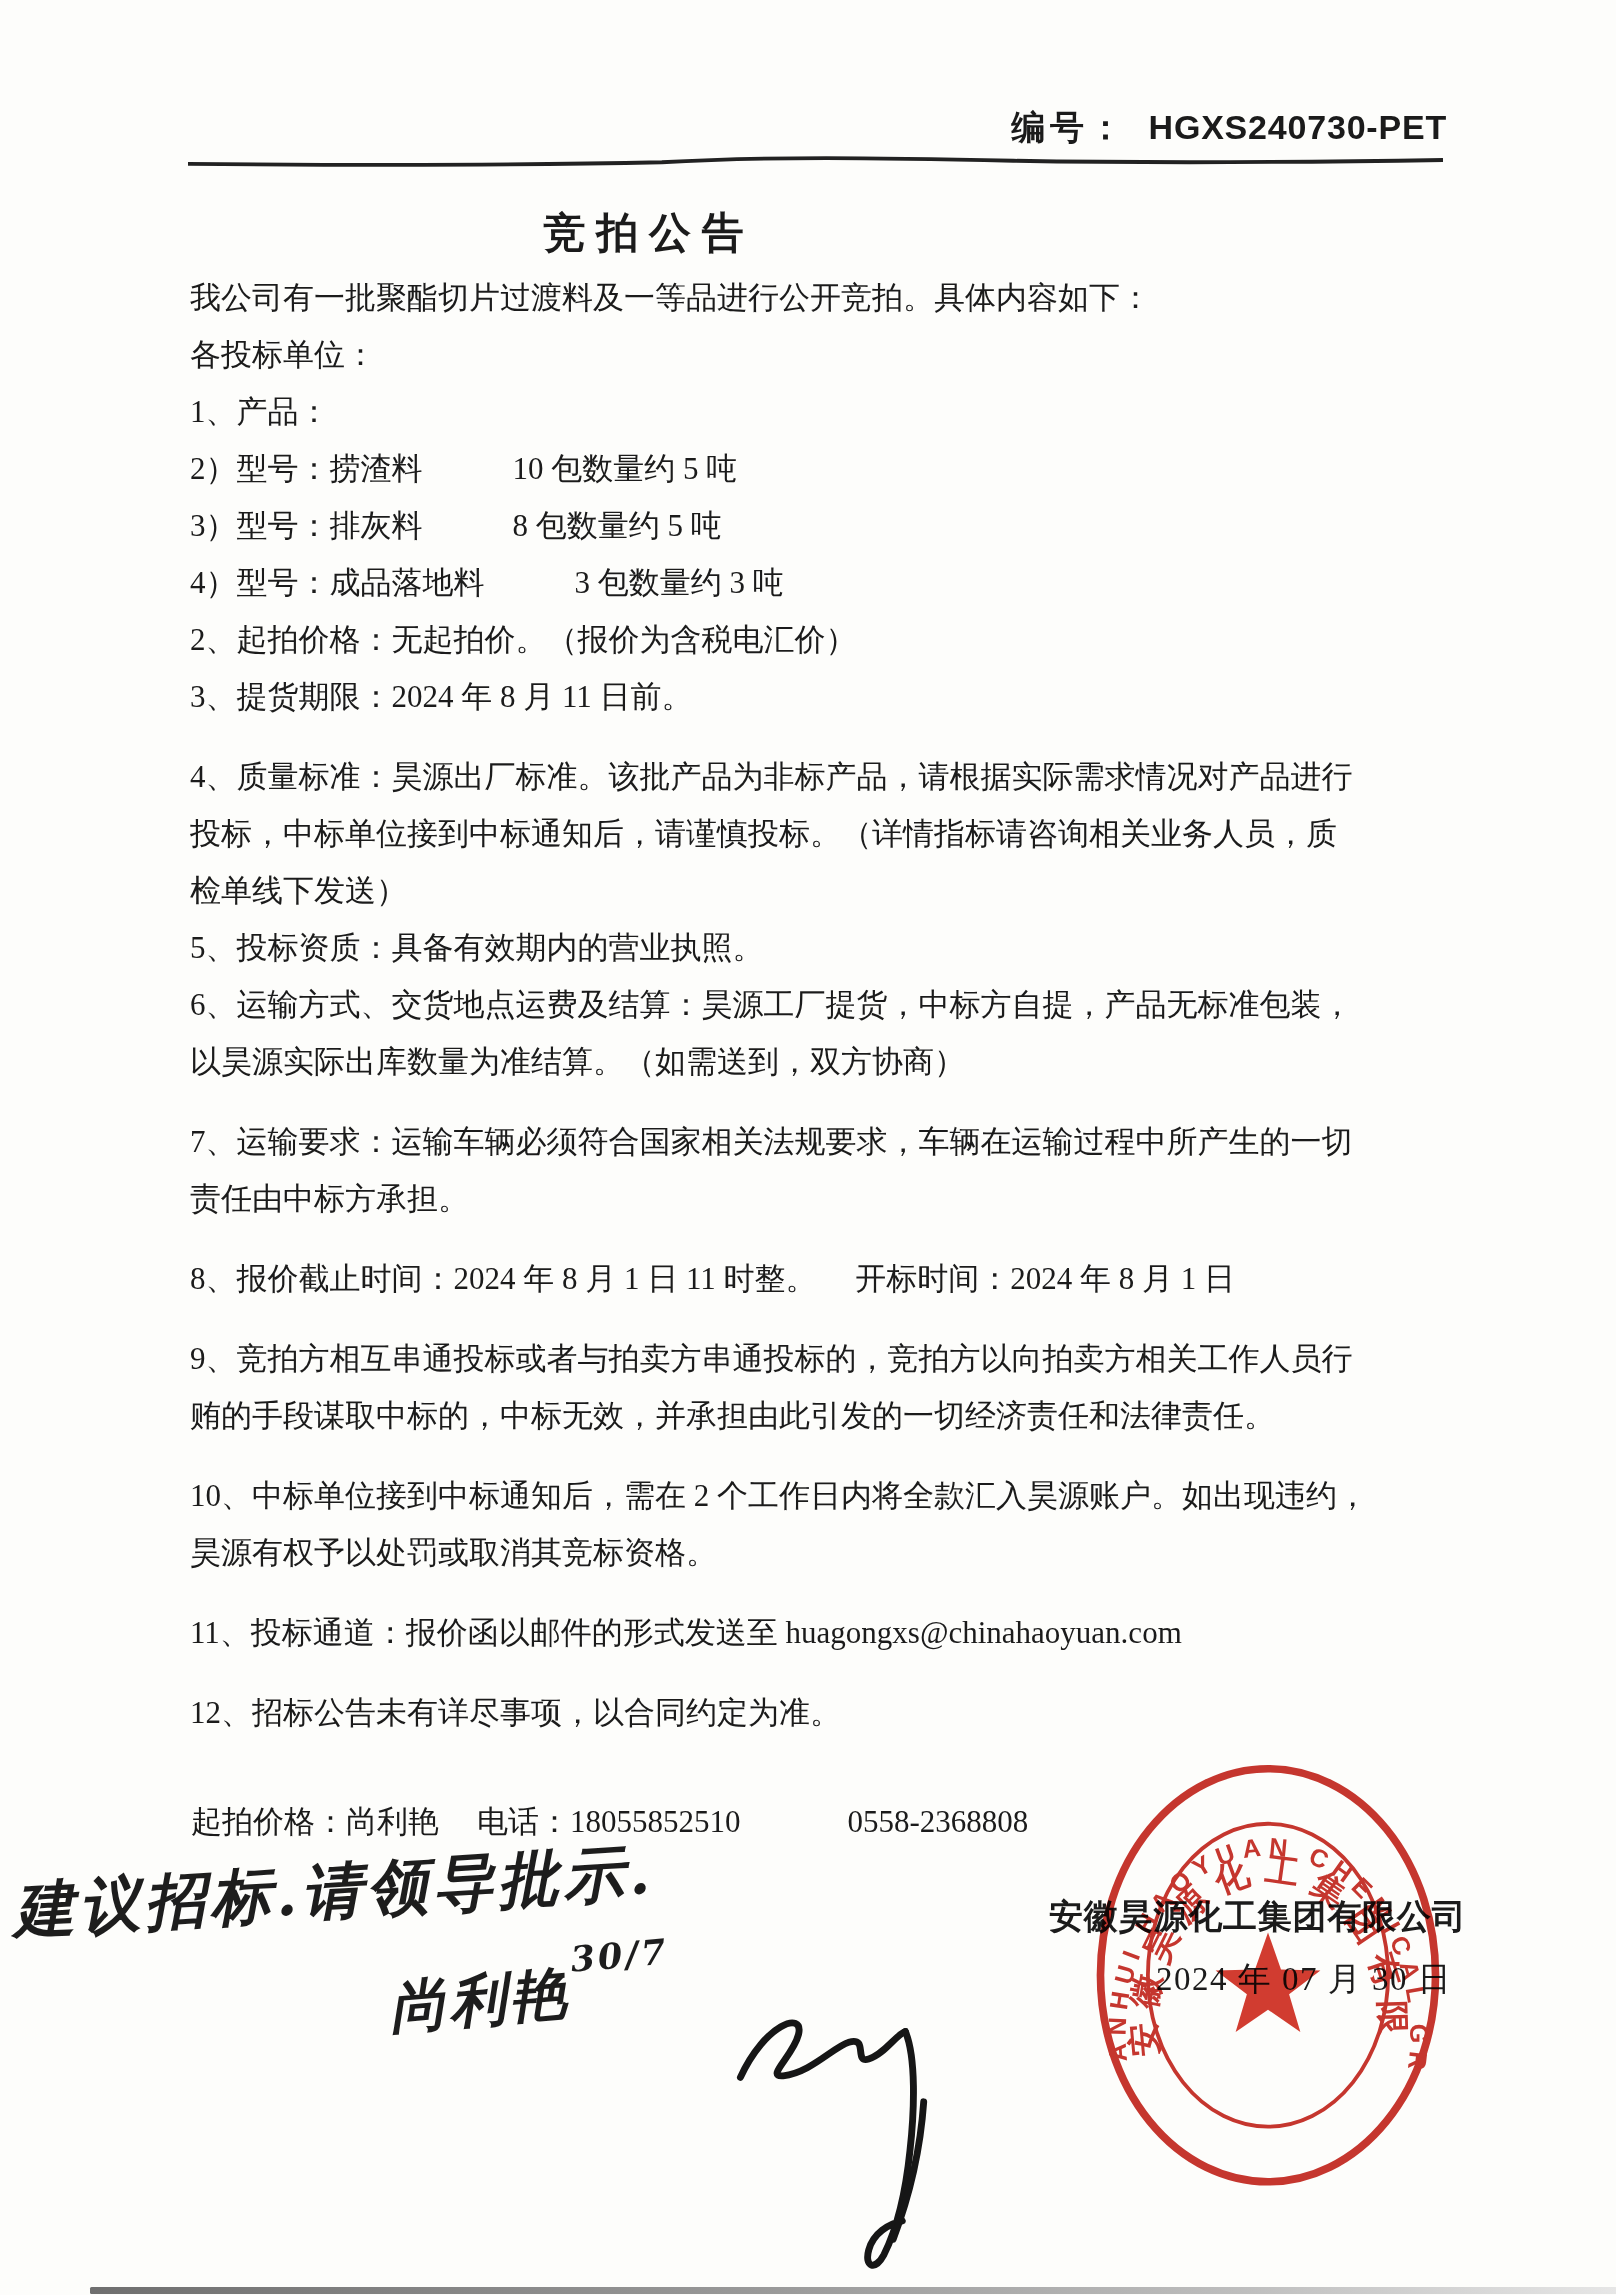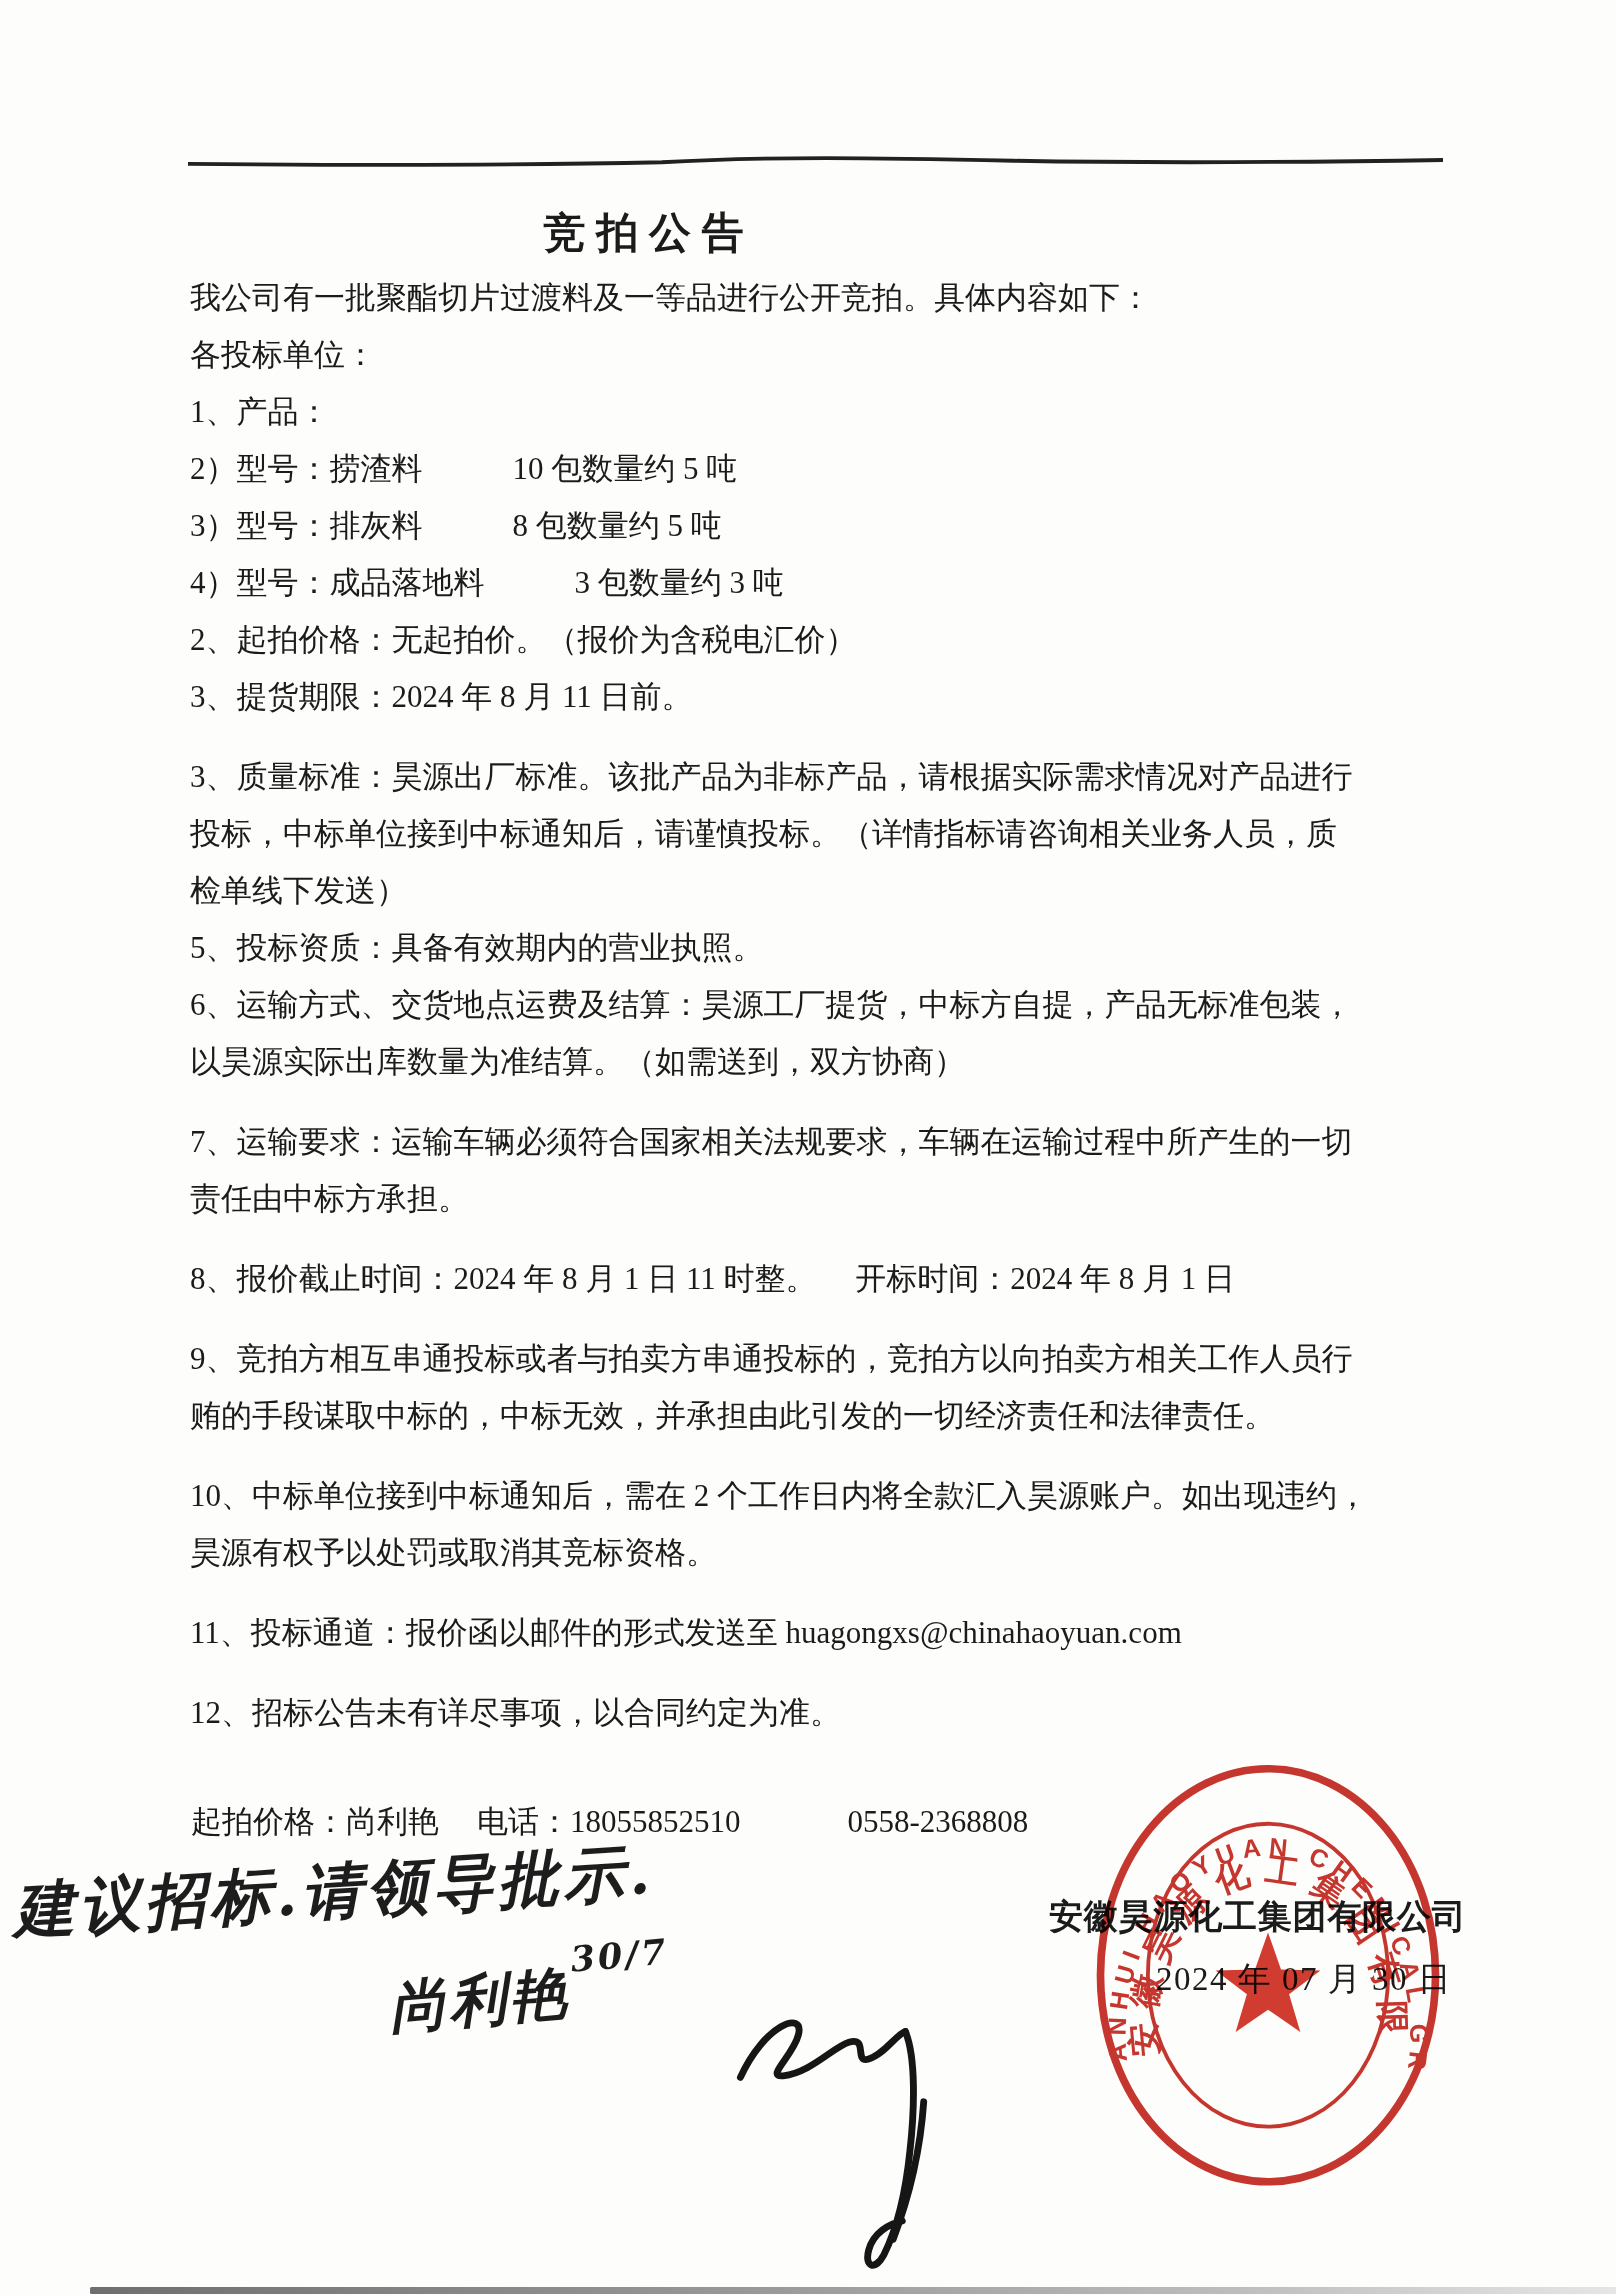--- a/index.html
+++ b/index.html
@@ -83,37 +83,40 @@
     position:absolute;left:90px;bottom:1.5px;width:1527px;height:6.9px;
     background:linear-gradient(90deg,#6f6f6f 0%,#9a9a9a 45%,#bdbdbd 75%,#e6e6e6 100%);
     border-radius:1.5px;
   }
 </style>
 </head>
 <body>
 
 <div class="page">
 
+  <div class="doc-no">
+    <span class="label">编号：</span><span class="value">HGXS240730-PET</span>
+  </div>
 
   <svg class="header-rule" viewBox="0 0 1642 22">
     <path d="M 0,14 C 300,17 480,15 620,12 C 760,4 900,6 1080,10 C 1300,14 1520,11 1642,9"></path>
   </svg>
 
   <div class="title">竞拍公告</div>
 
   <div class="body-text">
       <p>我公司有一批聚酯切片过渡料及一等品进行公开竞拍。具体内容如下：</p>
       <p>各投标单位：</p>
       <p>1、产品：</p>
       <p>2）型号：捞渣料<span class="tail-gap"></span><span>10 包数量约 5 吨</span></p>
       <p>3）型号：排灰料<span class="tail-gap"></span><span>8 包数量约 5 吨</span></p>
       <p>4）型号：成品落地料<span class="tail-gap"></span><span>3 包数量约 3 吨</span></p>
       <p>2、起拍价格：无起拍价。（报价为含税电汇价）</p>
       <p>3、提货期限：2024 年 8 月 11 日前。</p>
-      <p class="sp">3、质量标准：昊源出厂标准。该批产品为非标产品，请根据实际需求情况对产品进行</p>
+      <p class="sp">4、质量标准：昊源出厂标准。该批产品为非标产品，请根据实际需求情况对产品进行</p>
       <p>投标，中标单位接到中标通知后，请谨慎投标。（详情指标请咨询相关业务人员，质</p>
       <p>检单线下发送）</p>
       <p>5、投标资质：具备有效期内的营业执照。</p>
       <p>6、运输方式、交货地点运费及结算：昊源工厂提货，中标方自提，产品无标准包装，</p>
       <p>以昊源实际出库数量为准结算。（如需送到，双方协商）</p>
       <p class="sp">7、运输要求：运输车辆必须符合国家相关法规要求，车辆在运输过程中所产生的一切</p>
       <p>责任由中标方承担。</p>
       <p class="sp">8、报价截止时间：2024 年 8 月 1 日 11 时整。　 开标时间：2024 年 8 月 1 日</p>
       <p class="sp">9、竞拍方相互串通投标或者与拍卖方串通投标的，竞拍方以向拍卖方相关工作人员行</p>
       <p>贿的手段谋取中标的，中标无效，并承担由此引发的一切经济责任和法律责任。</p>

